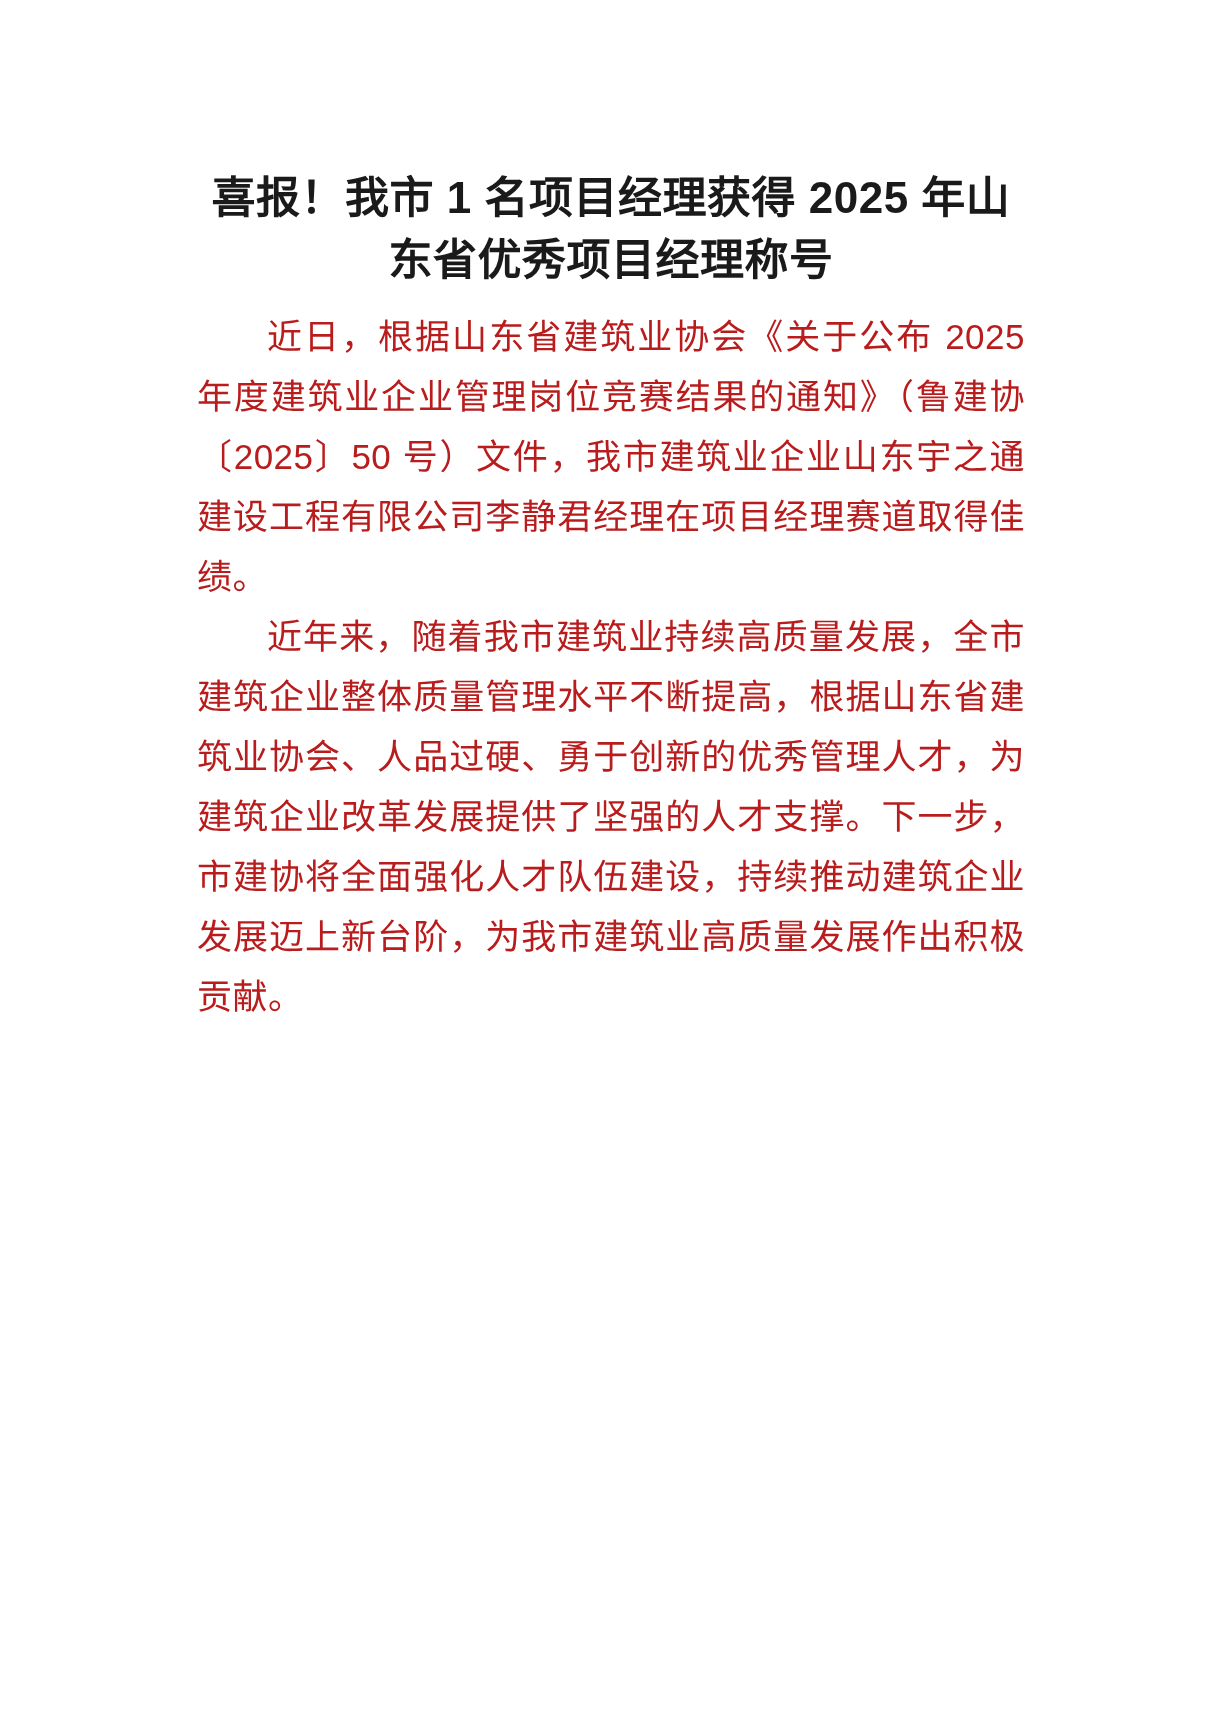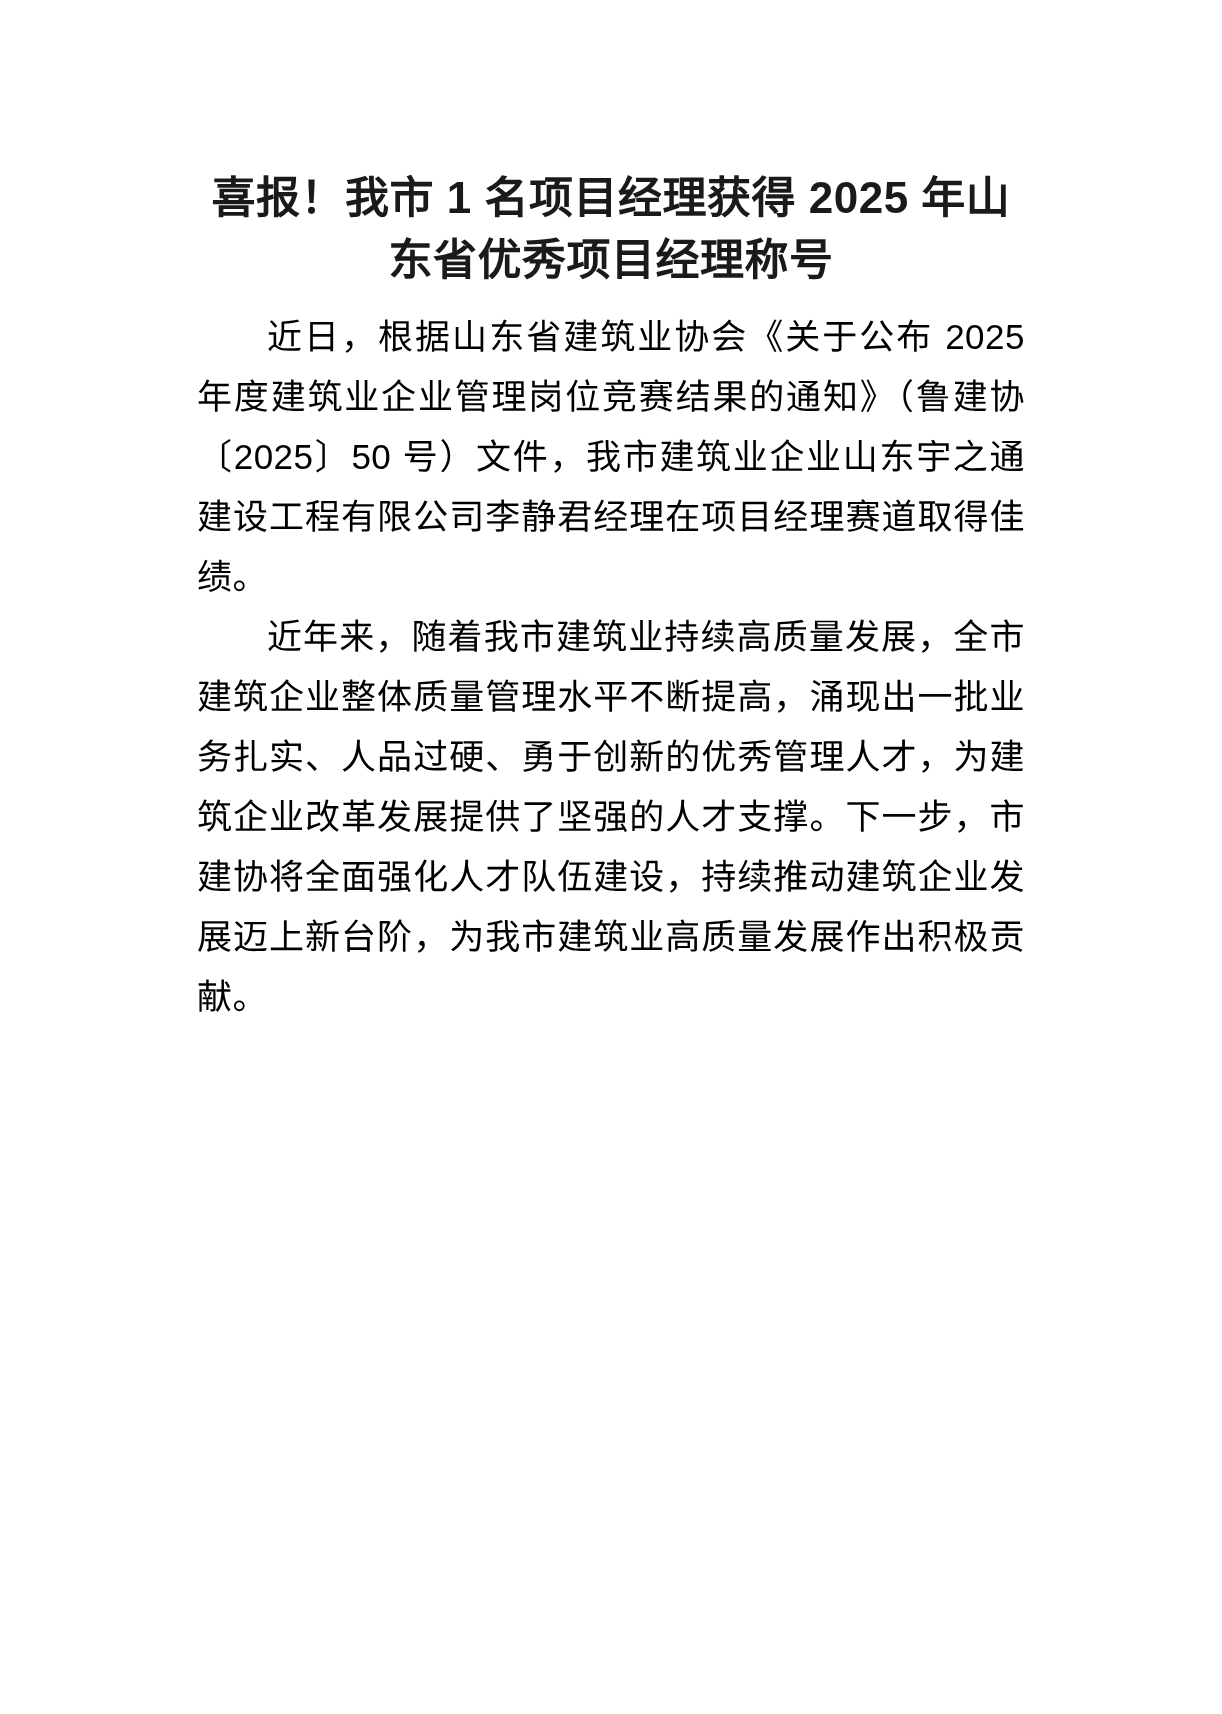--- a/index.html
+++ b/index.html
@@ -32,26 +32,26 @@
   .doc-paragraph {
     margin: 0;
     padding: 0;
     font-size: 35px;
     font-weight: 400;
     line-height: 60px;
     text-align: justify;
     text-justify: inter-ideograph;
     text-indent: 2em;
     letter-spacing: 0.5px;
-    color: #000000;
+    color: #b91c1c;
   }
 </style>
 </head>
 <body>
 
 <div class="page">
   <h1 class="doc-title">喜报！我市 1 名项目经理获得 2025 年山东省优秀项目经理称号</h1>
 
   <p class="doc-paragraph">近日，根据山东省建筑业协会《关于公布 2025 年度建筑业企业管理岗位竞赛结果的通知》（鲁建协〔2025〕50 号）文件，我市建筑业企业山东宇之通建设工程有限公司李静君经理在项目经理赛道取得佳绩。</p>
 
 
-  <p class="doc-paragraph">近年来，随着我市建筑业持续高质量发展，全市建筑企业整体质量管理水平不断提高，涌现出一批业务扎实、人品过硬、勇于创新的优秀管理人才，为建筑企业改革发展提供了坚强的人才支撑。下一步，市建协将全面强化人才队伍建设，持续推动建筑企业发展迈上新台阶，为我市建筑业高质量发展作出积极贡献。</p>
+  <p class="doc-paragraph">近年来，随着我市建筑业持续高质量发展，全市建筑企业整体质量管理水平不断提高，根据山东省建筑业协会、人品过硬、勇于创新的优秀管理人才，为建筑企业改革发展提供了坚强的人才支撑。下一步，市建协将全面强化人才队伍建设，持续推动建筑企业发展迈上新台阶，为我市建筑业高质量发展作出积极贡献。</p>
 </div>
 
 </body></html>

